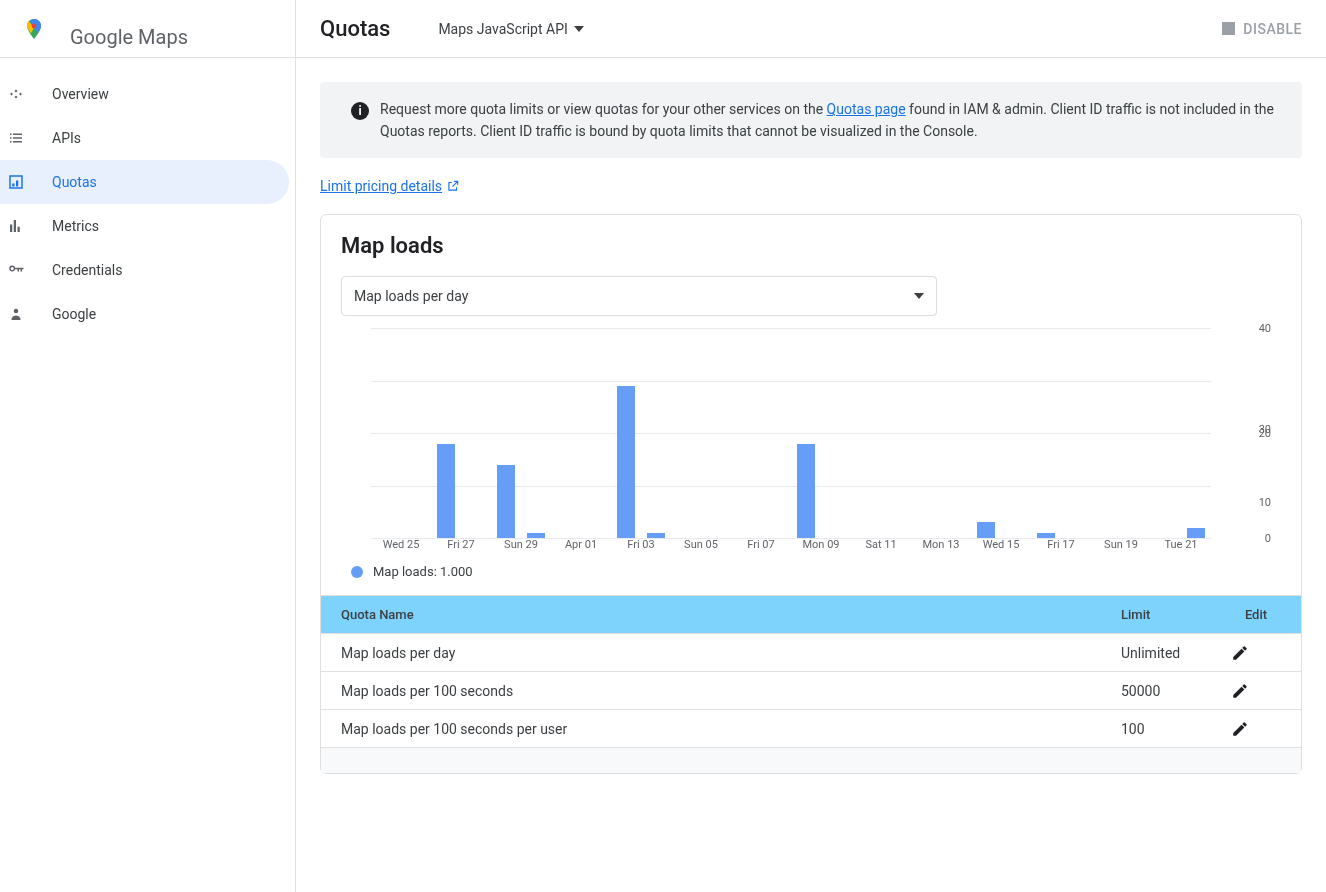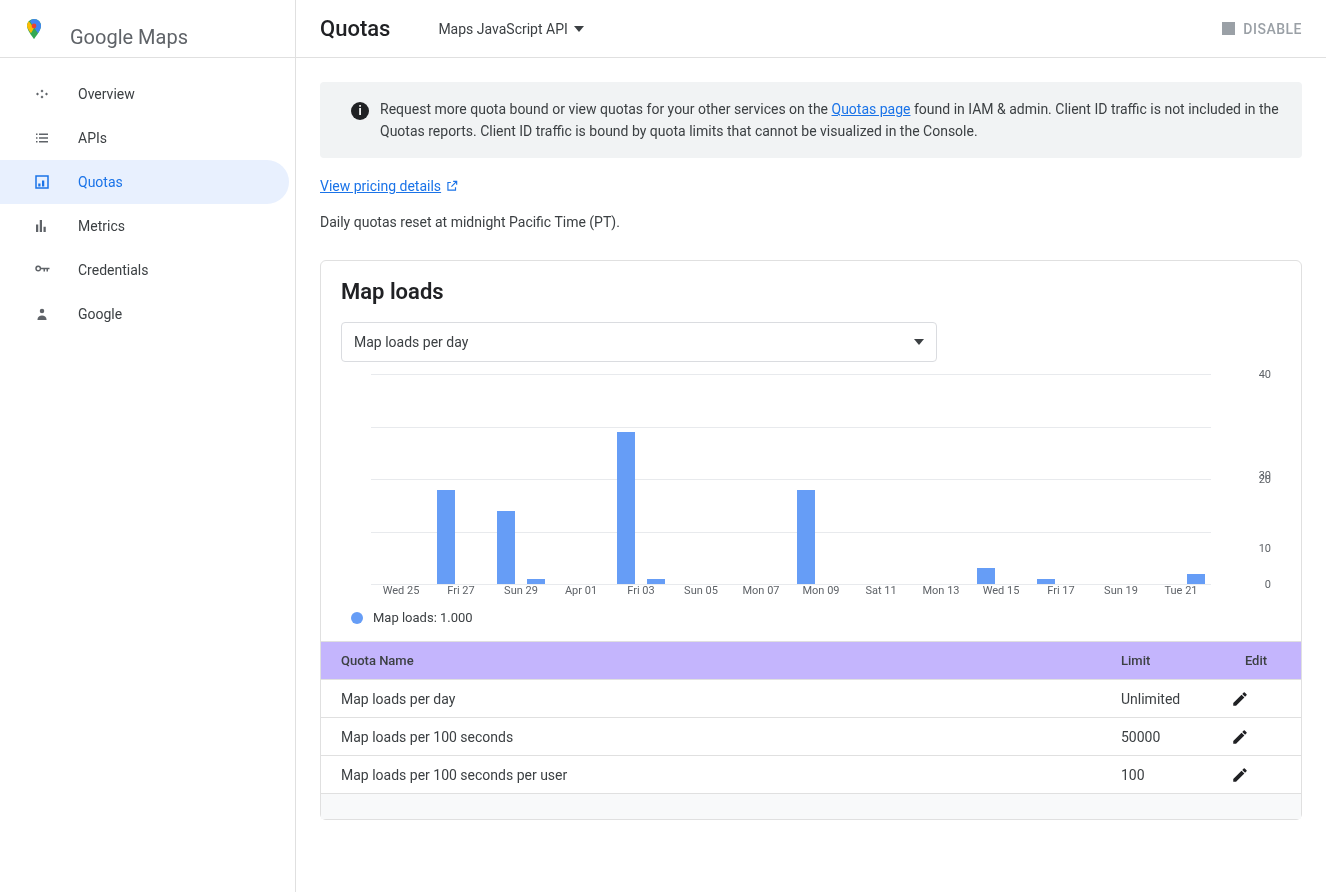--- a/index.html
+++ b/index.html
@@ -4,21 +4,21 @@
 <style>
   * { box-sizing: border-box; margin: 0; padding: 0; }
   body { font-family: 'Roboto', 'Helvetica Neue', Arial, sans-serif; font-size: 14px; color: #3c4043; background: #fff; }
   .app { display: flex; width: 1326px; height: 892px; }
   
   .sidebar { width: 296px; border-right: 1px solid #e0e0e0; display: flex; flex-direction: column; }
   .sb-header { display: flex; align-items: center; height: 58px; padding: 0 22px; border-bottom: 1px solid #e0e0e0; }
   .sb-logo { width: 24px; height: 24px; margin-right: 24px; }
   .sb-title { font-size: 20px; color: #5f6368; font-weight: 400; margin-top: 17px; }
   .sb-nav { padding-top: 14px; }
-  .sb-item { display: flex; align-items: center; height: 44px; padding: 0 10px 0 30px; font-size: 14px; color: #3c4043; cursor: pointer; }
+  .sb-item { display: flex; align-items: center; height: 44px; padding: 0 10px 0 4px; font-size: 14px; color: #3c4043; cursor: pointer; }
   .sb-item .icon { width: 24px; margin-right: 24px; color: #5f6368; display: flex; align-items: center; justify-content: center; }
   .sb-item.active { background: #e8f0fe; color: #1a73e8; border-radius: 0 22px 22px 0; margin-right: 6px; }
   .sb-item.active .icon { color: #1a73e8; }
   
   .main { flex: 1; display: flex; flex-direction: column; }
   .main-header { display: flex; align-items: center; height: 58px; padding: 0 24px; border-bottom: 1px solid #e0e0e0; }
   .page-title { font-size: 22px; font-weight: 500; color: #202124; margin-right: 48px; }
   .api-select { display: inline-flex; align-items: center; font-size: 14px; color: #3c4043; cursor: pointer; }
   .api-select .tri { margin-left: 6px; }
   .header-spacer { flex: 1; }
@@ -48,21 +48,21 @@
   .bar { width: 18px; background: #669df6; }
   .x-labels { position: absolute; left: 0; right: 60px; bottom: 0; height: 20px; display: flex; color: #5f6368; font-size: 11px; }
   .x-label { flex: 2; text-align: center; white-space: nowrap; }
   .y-labels { position: absolute; right: 0; top: 0; bottom: 20px; width: 54px; color: #5f6368; font-size: 11px; }
   .y-label { position: absolute; right: 0; transform: translateY(-50%); }
   .legend { display: flex; align-items: center; padding: 0 30px 16px; font-size: 13px; }
   .legend .dot { width: 12px; height: 12px; border-radius: 50%; background: #669df6; margin-right: 10px; }
   
   .tbl { width: 100%; }
   .tbl-head, .tbl-row { display: flex; align-items: center; padding: 0 20px; height: 38px; border-top: 1px solid #e0e0e0; }
-  .tbl-head { background: #c4b5fd; font-weight: 500; color: #3c4043; font-size: 13px; }
+  .tbl-head { background: #7dd3fc; font-weight: 500; color: #3c4043; font-size: 13px; }
   .tbl-row { font-size: 14px; }
   .col-name { flex: 1; }
   .col-limit { width: 110px; }
   .col-edit { width: 50px; text-align: center; }
   .pencil { cursor: pointer; }
   .tbl-foot { height: 26px; background: #f8f9fa; border-top: 1px solid #e0e0e0; }
   svg { display: block; }
 </style>
 </head>
 <body>
@@ -152,35 +152,34 @@
         <span>DISABLE</span>
       </span>
     </div>
 
     <div class="content">
       <div class="banner">
         <span class="info-icon">
             <span class="info-circle">i</span>
           </span>
         <span class="text">
-          <span>Request more quota bound or view quotas for your other services on the </span><a>Quotas page</a><span> found in IAM &amp; admin. Client ID traffic is not included in the Quotas reports. Client ID traffic is bound by quota limits that cannot be visualized in the Console.</span>
+          <span>Request more quota limits or view quotas for your other services on the </span><a>Quotas page</a><span> found in IAM &amp; admin. Client ID traffic is not included in the Quotas reports. Client ID traffic is bound by quota limits that cannot be visualized in the Console.</span>
         </span>
       </div>
 
       <a class="pricing-link">
-        <span>View pricing details</span>
+        <span>Limit pricing details</span>
         <span class="ext">
             <svg width="14" height="14" viewBox="0 0 24 24" fill="none" stroke="#1a73e8" stroke-width="2">
               <path d="M14 4h6v6M20 4l-9 9M18 14v5H5V6h5"></path>
             </svg>
           </span>
       </a>
       <div style="clear:both"></div>
 
-      <div class="reset-note">Daily quotas reset at midnight Pacific Time (PT).</div>
 
       <div class="card">
         <div class="card-title">Map loads</div>
         <div class="metric-select">
           <span>Map loads per day</span>
           <span>
               <svg width="10" height="6" viewBox="0 0 10 6">
                 <path d="M0 0l5 6 5-6z" fill="#3c4043"></path>
               </svg>
             </span>
@@ -288,21 +287,21 @@
                 <div class="y-label" style="top: 25%; margin-top: 48px;">30</div>
                 <div class="y-label" style="top: 0%;">40</div>
               </div>
             <div class="x-labels" id="xlabels">
                 <div class="x-label">Wed 25</div>
                 <div class="x-label">Fri 27</div>
                 <div class="x-label">Sun 29</div>
                 <div class="x-label">Apr 01</div>
                 <div class="x-label">Fri 03</div>
                 <div class="x-label">Sun 05</div>
-                <div class="x-label">Mon 07</div>
+                <div class="x-label">Fri 07</div>
                 <div class="x-label">Mon 09</div>
                 <div class="x-label">Sat 11</div>
                 <div class="x-label">Mon 13</div>
                 <div class="x-label">Wed 15</div>
                 <div class="x-label">Fri 17</div>
                 <div class="x-label">Sun 19</div>
                 <div class="x-label">Tue 21</div>
               </div>
           </div>
         </div>

